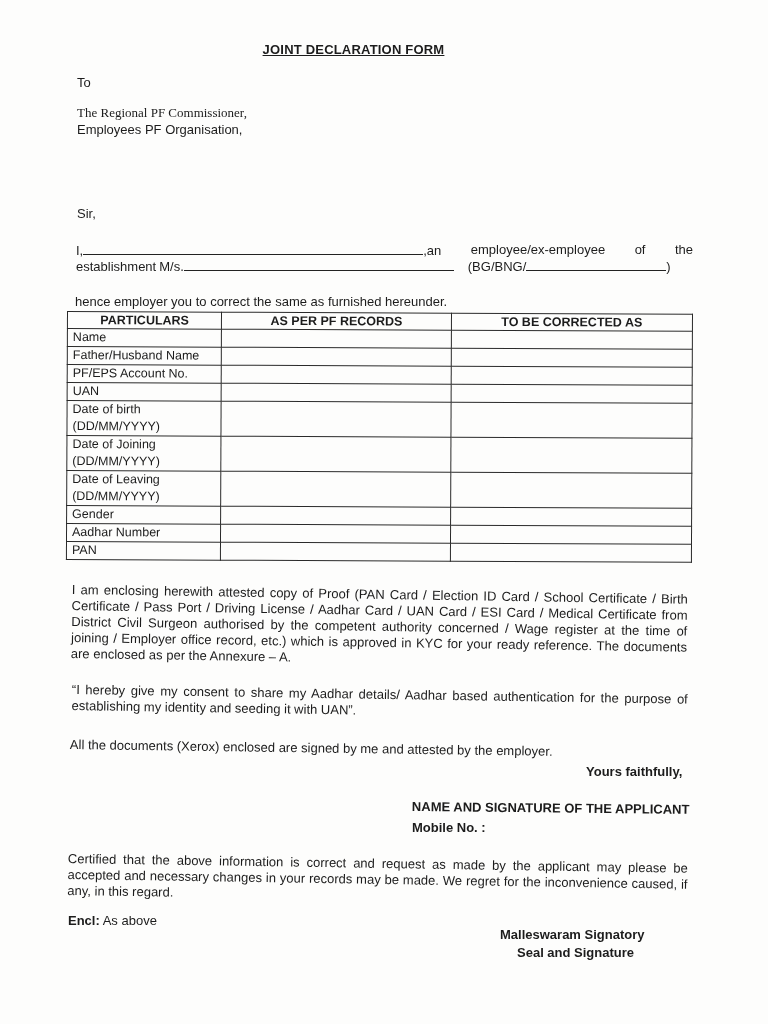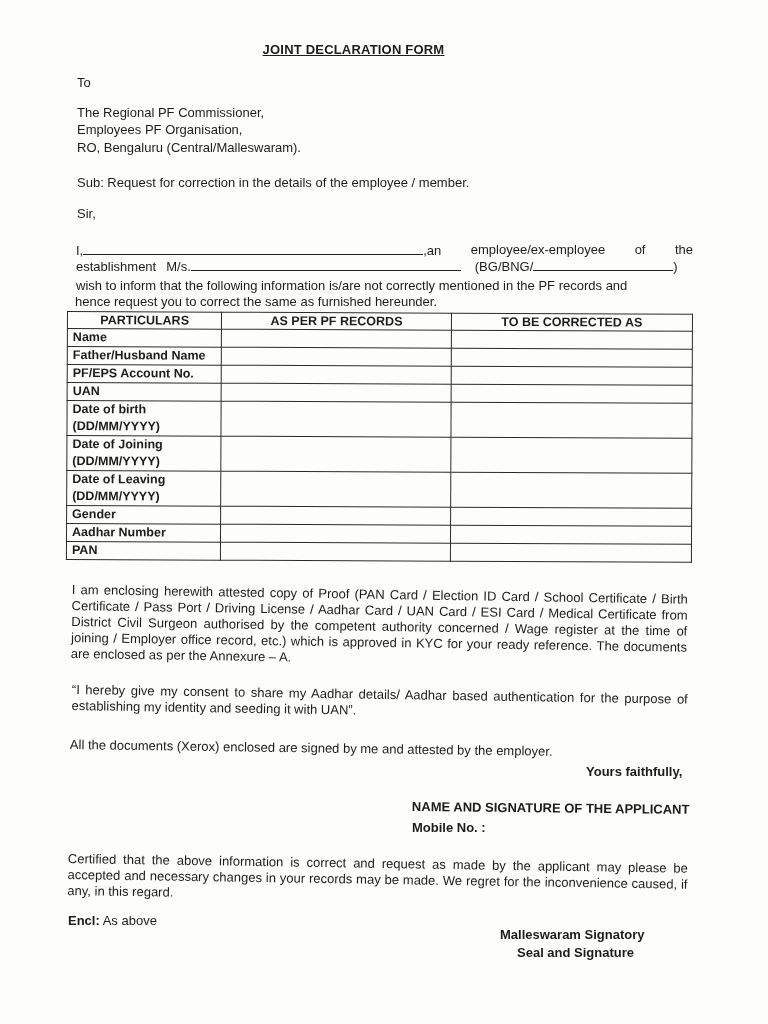--- a/index.html
+++ b/index.html
@@ -20,63 +20,60 @@
     position: absolute; left: 67px; top: 311px; width: 626px;
     border-collapse: collapse; font-size: 12.5px;
     transform: rotate(0.25deg); transform-origin: left top;
   }
   table.form td, table.form th {
     border: 1px solid #2a2a2a; padding: 0 5px; vertical-align: top; text-align: left;
   }
   table.form th { font-weight: bold; text-align: center; height: 16px; line-height: 16px; }
   table.form td { height: 16px; line-height: 17px; }
   table.form td.tall { height: 34px; }
-  .col1 { width: 144px; font-weight: bold; }
+  .col1 { width: 144px; }
   .col2 { width: 220px; }
   .col3 { width: 232px; }
   .para { left: 72px; width: 616px; font-size: 13px; line-height: 16px; white-space: normal; text-align: justify; }
   .bold { font-weight: bold; }
 </style>
 </head>
 <body>
 
 <div class="page">
 
   <div class="abs title">JOINT DECLARATION FORM</div>
 
   <div class="abs t" style="left:77px; top:75px;">To</div>
 
-  <div class="abs t" style="left:77px; top:105px;">The Regional PF Commissioner,</div>
+  <div class="abs t" style="left:77px; top:105px;font-family:Liberation Serif, serif;">The Regional PF Commissioner,</div>
   <div class="abs t" style="left:77px; top:122px;">Employees PF Organisation,</div>
-  <div class="abs t" style="left:77px; top:140px;">RO, Bengaluru (Central/Malleswaram).</div>
 
-  <div class="abs t" style="left:77px; top:175px;">Sub: Request for correction in the details of the employee / member.</div>
 
   <div class="abs t" style="left:77px; top:206px;">Sir,</div>
 
   <div class="abs t" style="left:76px; top:242px; width:617px; display:flex; justify-content:space-between;">
     <span>
       <span>I,</span><span class="blank" style="width:340px;"></span><span>,an</span>
     </span>
     <span>employee/ex-employee</span>
     <span>of</span>
     <span>the</span>
   </div>
 
   <div class="abs t" style="left:76px; top:258px; width:617px; display:flex; align-items:baseline;">
     <span>establishment</span>
-    <span style="margin-left:10px;text-align:right;">M/s.</span>
+    <span style="margin-left:3px;text-align:right;">M/s.</span>
     <span class="blank" style="width:270px;"></span>
     <span style="margin-left:14px;">(BG/BNG/</span>
     <span class="blank" style="width:140px;"></span>
     <span>)</span>
   </div>
 
-  <div class="abs t" style="left:76px; top:278px;">wish to inform that the following information is/are not correctly mentioned in the PF records and</div>
-  <div class="abs t" style="left:75px; top:294px;">hence request you to correct the same as furnished hereunder.</div>
+  <div class="abs t" style="left:75px; top:294px;">hence employer you to correct the same as furnished hereunder.</div>
 
   <table class="form">
     <thead>
       <tr>
         <th class="col1">PARTICULARS</th>
         <th class="col2">AS PER PF RECORDS</th>
         <th class="col3">TO BE CORRECTED AS</th>
       </tr>
     </thead>
     <tbody id="table-body">

